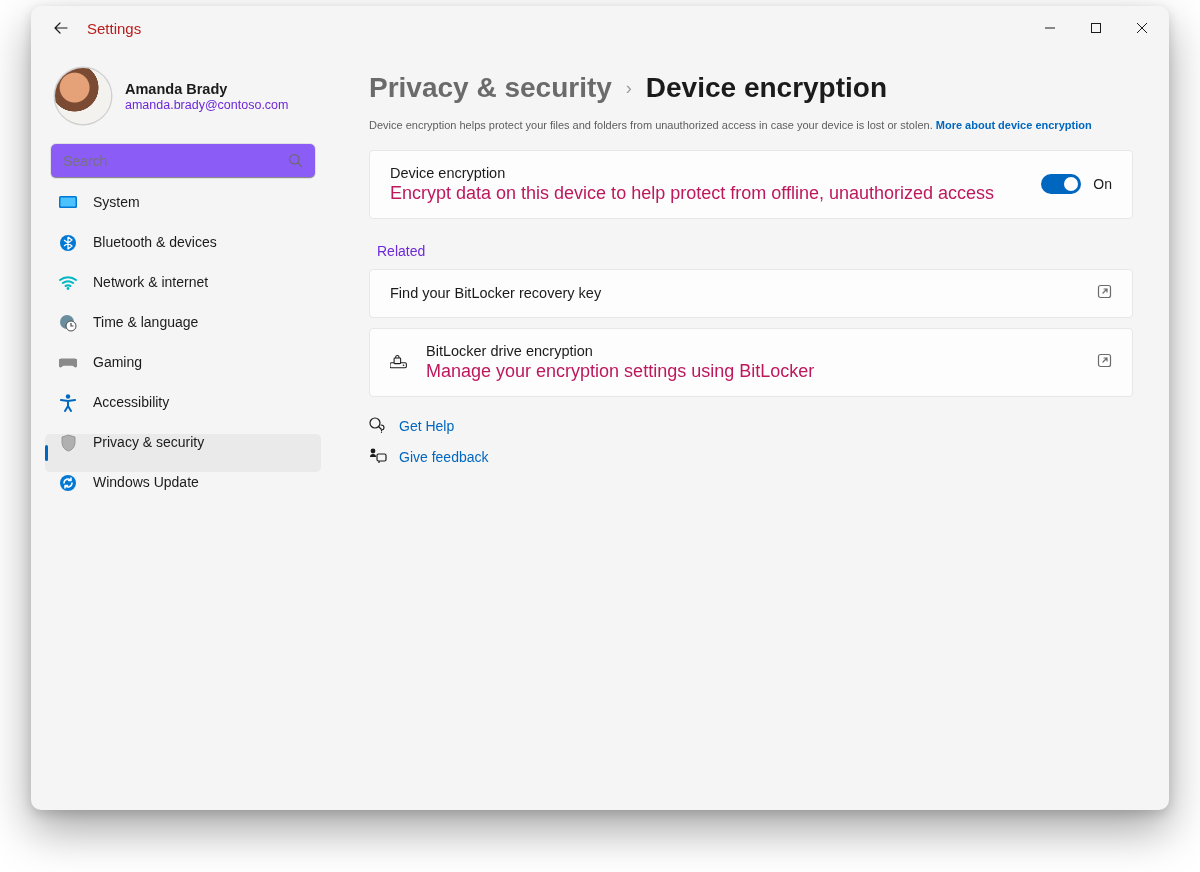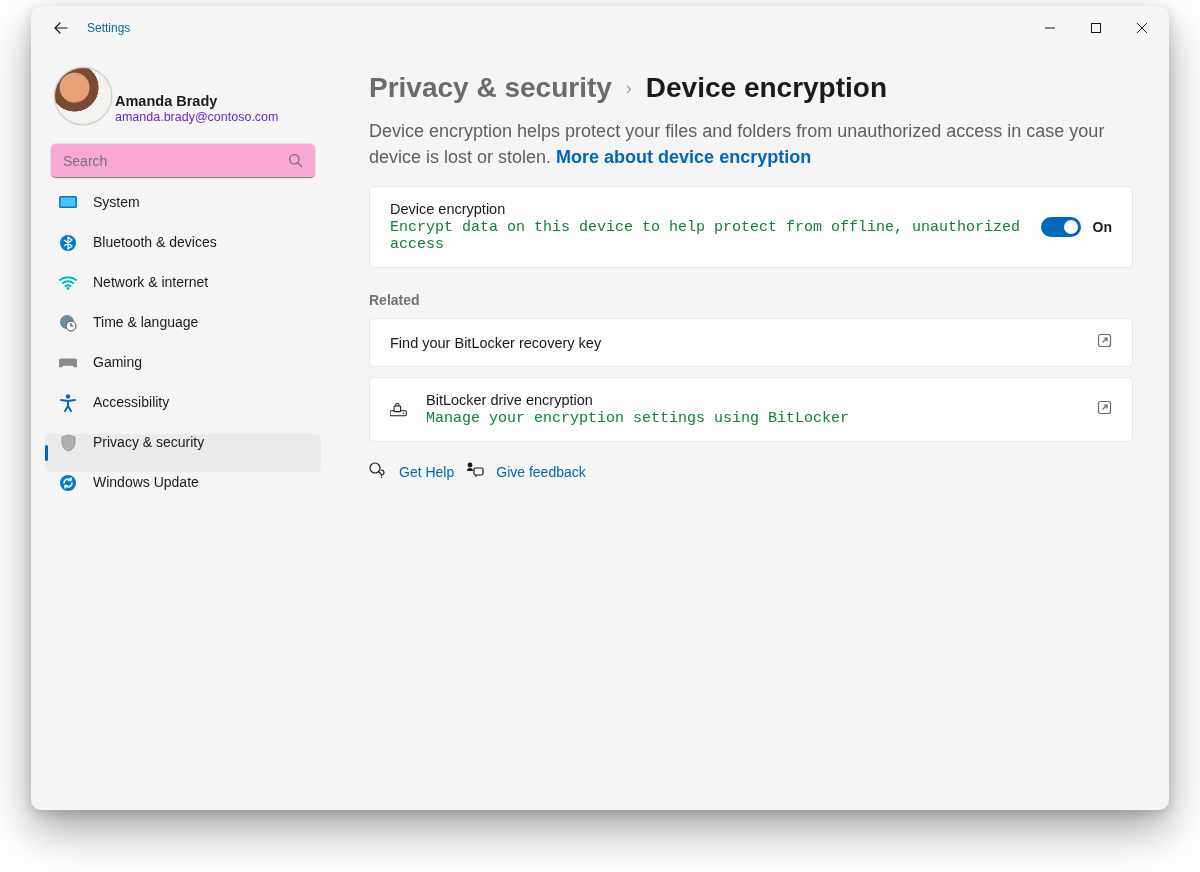--- a/index.html
+++ b/index.html
@@ -2,61 +2,61 @@
 <html><head>
 <meta charset="utf-8">
 <style>
 * { margin:0; padding:0; box-sizing:border-box; font-family:"Segoe UI", -apple-system, sans-serif; }
 html,body{ width:1200px; height:872px; background:transparent; }
 .shadow-wrap{ width:1138px; height:804px; margin:6px auto 0; border-radius:10px; background:#f5f5f5; box-shadow:0 20px 45px rgba(0,0,0,.35), 0 4px 12px rgba(0,0,0,.15); overflow:hidden; display:flex; flex-direction:column; }
 
 
 .titlebar{ height:44px; display:flex; align-items:center; padding:0 4px 0 10px; }
 .back-btn{ width:40px; height:40px; display:flex; align-items:center; justify-content:center; border-radius:6px; }
-.title-text{ font-size:12px; color:#0369a1; margin-left:6px; }
+.title-text{ font-size:15px; color:#b91c1c; margin-left:6px; }
 .titlebar-spacer{ flex:1; }
 .caption{ width:46px; height:32px; display:flex; align-items:center; justify-content:center; }
 
 .body{ flex:1; display:flex; overflow:hidden; }
 
 
 .sidebar{ width:300px; padding:0 10px 0 14px; }
-.profile{ display:flex; align-items:flex-end; gap:4px; padding:18px 10px 20px; }
+.profile{ display:flex; align-items:center; gap:14px; padding:18px 10px 20px; }
 .avatar{ width:56px; height:56px; border-radius:50%; background:radial-gradient(circle at 35% 35%, #e5a178 0 28%, #7b4a32 30% 46%, #f4f2ee 47% 100%); box-shadow:0 0 0 1.5px #d0d0d0; }
 .profile-name{ font-size:14.5px; font-weight:600; color:#1b1b1b; }
 .profile-email{ font-size:12.5px; color:#6d28d9; margin-top:1px; }
 .search-wrap{ position:relative; margin:0 6px 16px; }
-.search-input{ width:100%; height:34px; border:none; border-bottom:1.5px solid #8a8a8a; background:#f9a8d4; border-radius:5px; padding:0 36px 0 12px; font-size:14px; outline:none; box-shadow:0 0 0 1px #e2e2e2; }
+.search-input{ width:100%; height:34px; border:none; border-bottom:1.5px solid #8a8a8a; background:#8b5cf6; border-radius:5px; padding:0 36px 0 12px; font-size:14px; outline:none; box-shadow:0 0 0 1px #e2e2e2; }
 .search-icon{ position:absolute; right:12px; top:9px; color:#6b6b6b; }
 .nav{ display:flex; flex-direction:column; gap:2px; }
 .nav-item{ height:38px; display:flex; align-items:flex-start; gap:16px; padding:0 14px; border-radius:5px; font-size:14px; color:#1b1b1b; position:relative; cursor:pointer; }
 .nav-item.active{ background:#eaeaea; }
 .nav-item.active::before{ content:""; position:absolute; left:0; top:11px; bottom:11px; width:3px; background:#0067c0; border-radius:2px; }
 .nav-icon{ width:18px; height:18px; display:flex; align-items:center; justify-content:center; }
 
 
 .main{ flex:1; padding:22px 36px 0 38px; overflow:auto; }
 .breadcrumb{ display:flex; align-items:center; gap:14px; margin-bottom:14px; }
 .crumb-parent{ font-size:28px; font-weight:600; color:#6b6b6b; cursor:pointer; }
 .crumb-sep{ color:#9c9c9c; font-size:18px; }
 .crumb-current{ font-size:28px; font-weight:600; color:#1b1b1b; }
-.lead{ font-size:18px; color:#5e5e5e; line-height:1.45; margin-bottom:16px;margin-top:12px; }
+.lead{ font-size:11px; color:#5e5e5e; line-height:1.45; margin-bottom:16px;margin-top:12px; }
 .lead a{ color:#0067c0; text-decoration:none; font-weight:600; }
 .card{ background:#fdfdfd; border:1px solid #e7e7e7; border-radius:4px; padding:14px 20px; display:flex; align-items:center; gap:18px; margin-bottom:10px; }
 .card-title{ font-size:14.5px; color:#1b1b1b; }
-.card-sub{ font-size:15px; color:#15803d; margin-top:2px;font-family:Liberation Mono, monospace; }
+.card-sub{ font-size:18px; color:#be185d; margin-top:2px; }
 .card-body{ flex:1; }
 .toggle{ display:flex; align-items:center; gap:12px; }
 .toggle-track{ width:40px; height:20px; border-radius:10px; background:#0067c0; position:relative; }
 .toggle-thumb{ position:absolute; right:3px; top:3px; width:14px; height:14px; border-radius:50%; background:#fff; }
-.toggle-label{ font-size:14px; color:#1b1b1b;font-weight:bold; }
-.section-head{ font-size:14px; font-weight:700; color:#737373; margin:24px 0 10px; }
+.toggle-label{ font-size:14px; color:#1b1b1b; }
+.section-head{ font-size:14px; font-weight:400; color:#6d28d9; margin:24px 8px 10px; }
 .link-row{ cursor:pointer; }
 .ext-icon{ color:#6b6b6b; }
-.helplinks{ margin-top:20px; display:flex; gap:12px; }
+.helplinks{ margin-top:20px; display:flex; flex-direction:column; gap:12px; }
 .helplink{ display:flex; align-items:center; gap:12px; font-size:14px; color:#0067c0; cursor:pointer; }
 .helplink .hicon{ color:#1b1b1b; }
 </style>
 </head>
 <body>
 
 <div class="shadow-wrap">
 
   <div class="titlebar">
     <div class="back-btn">

